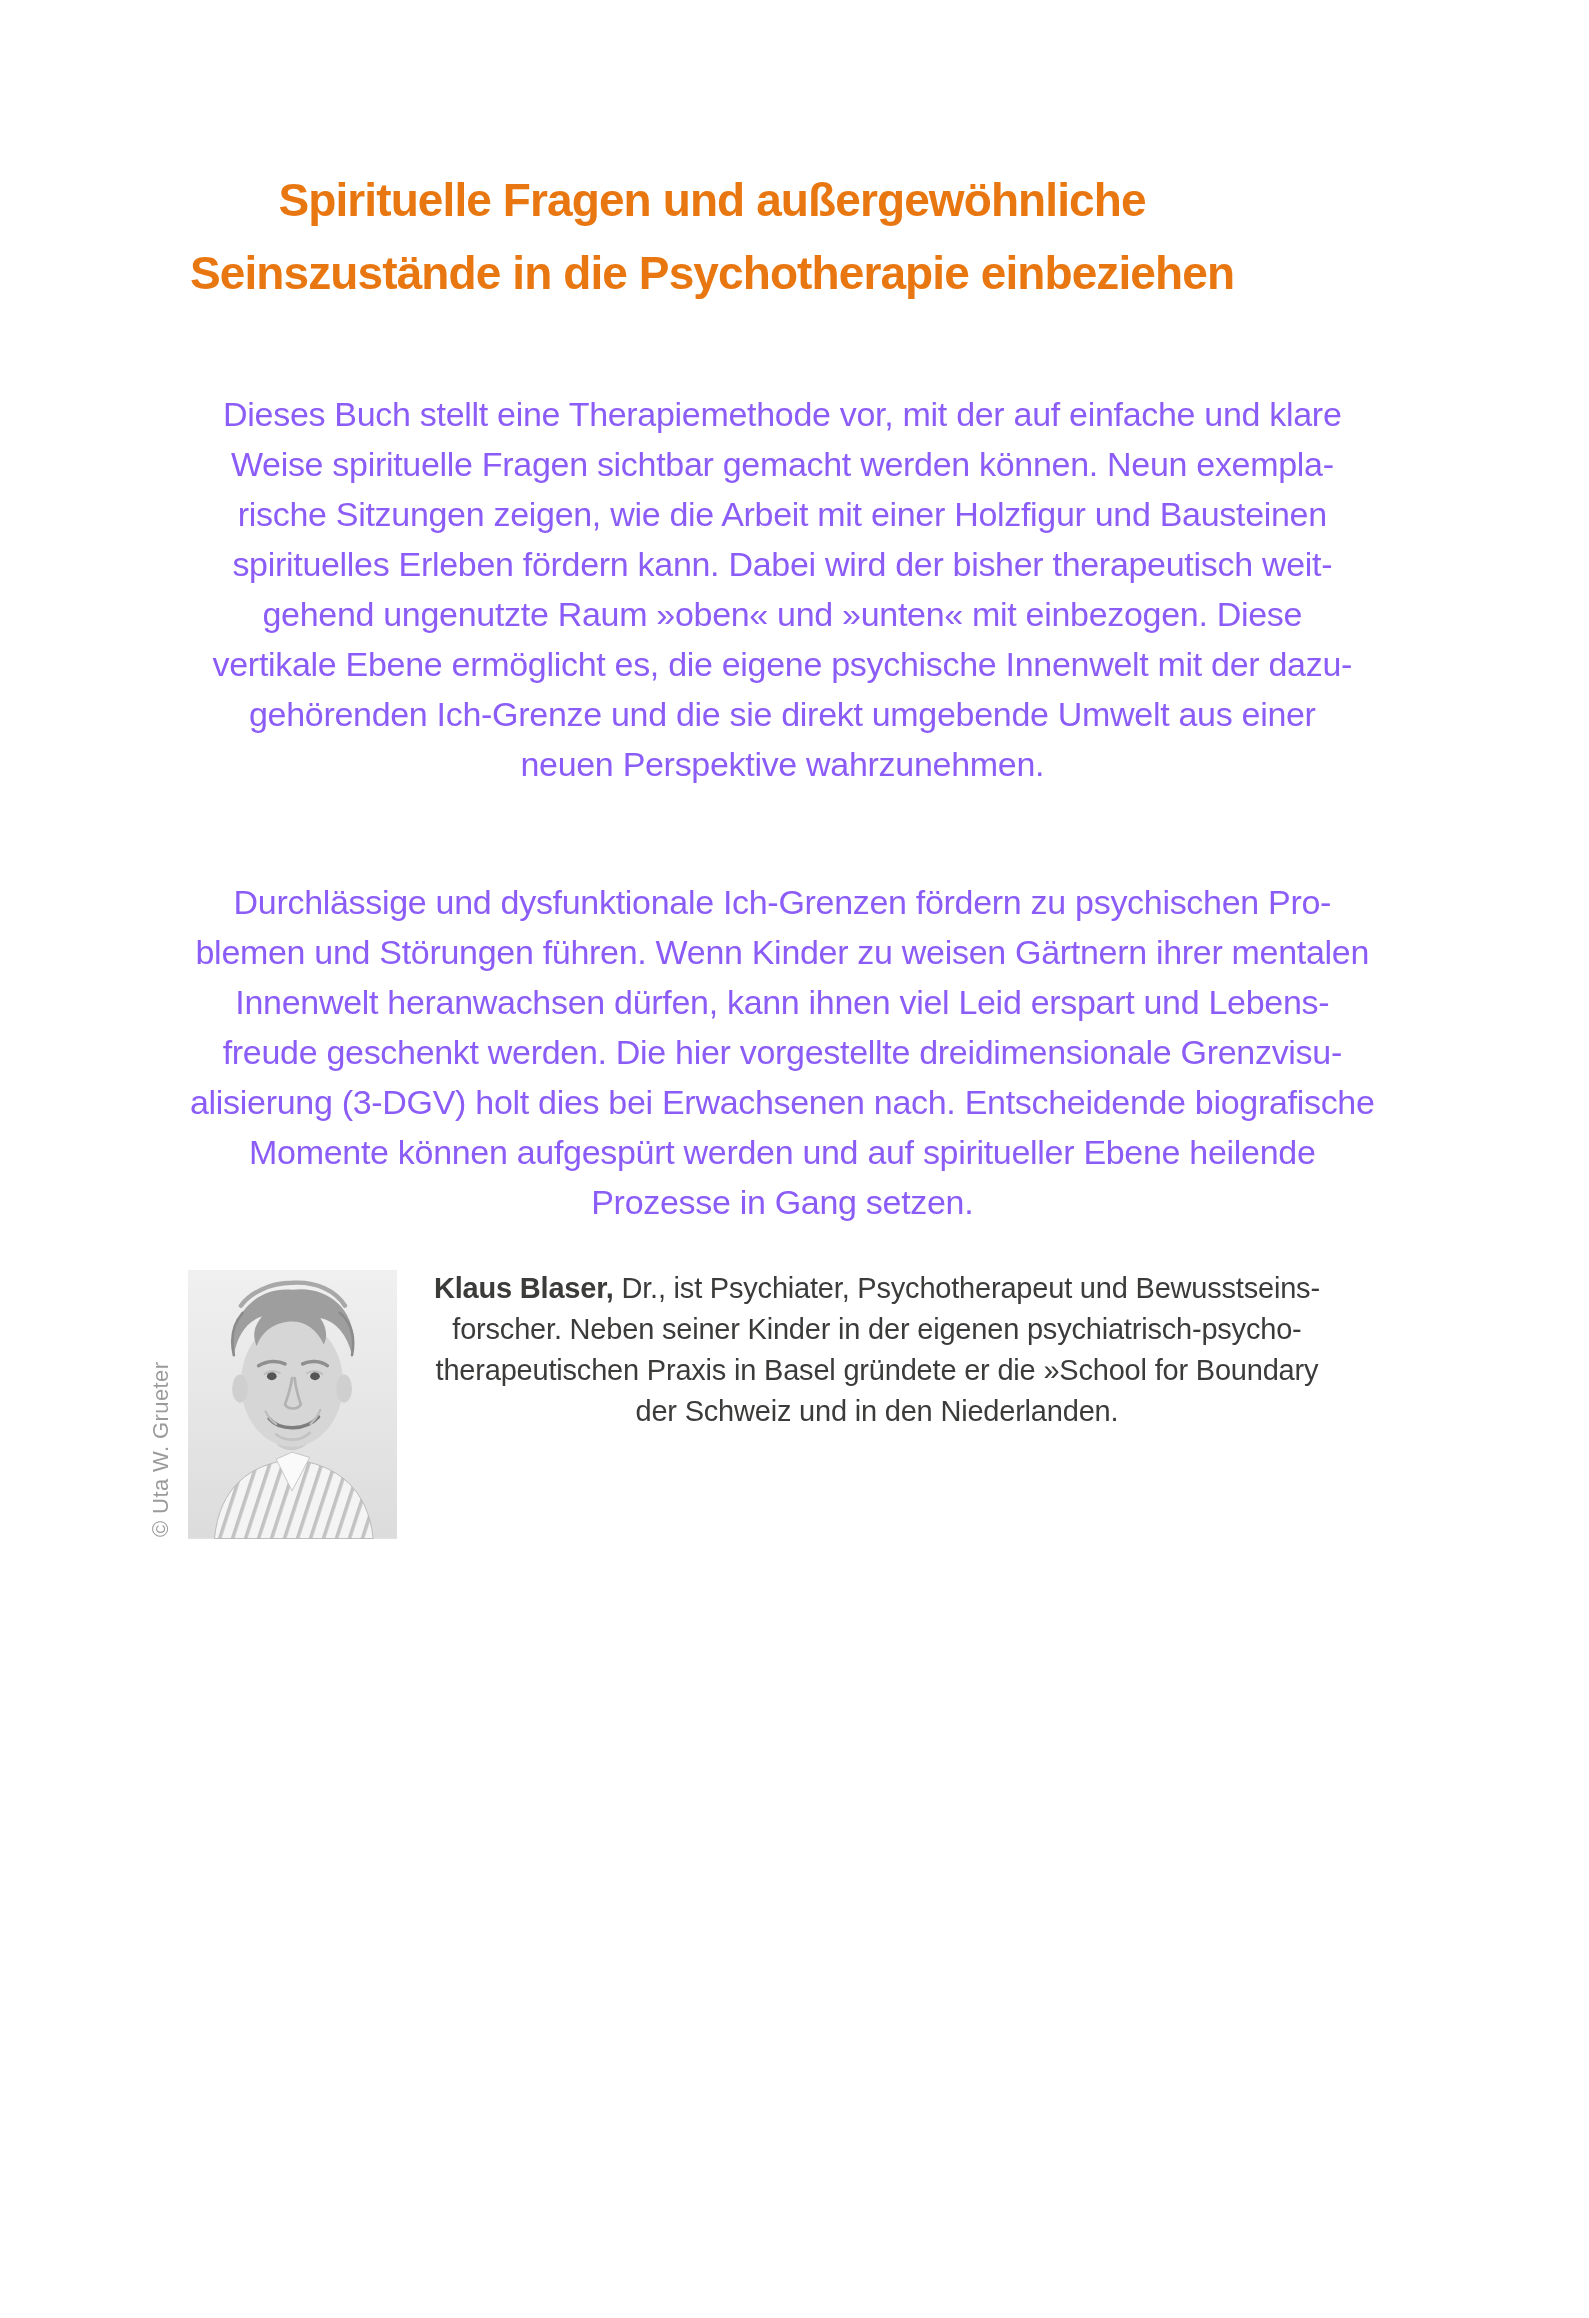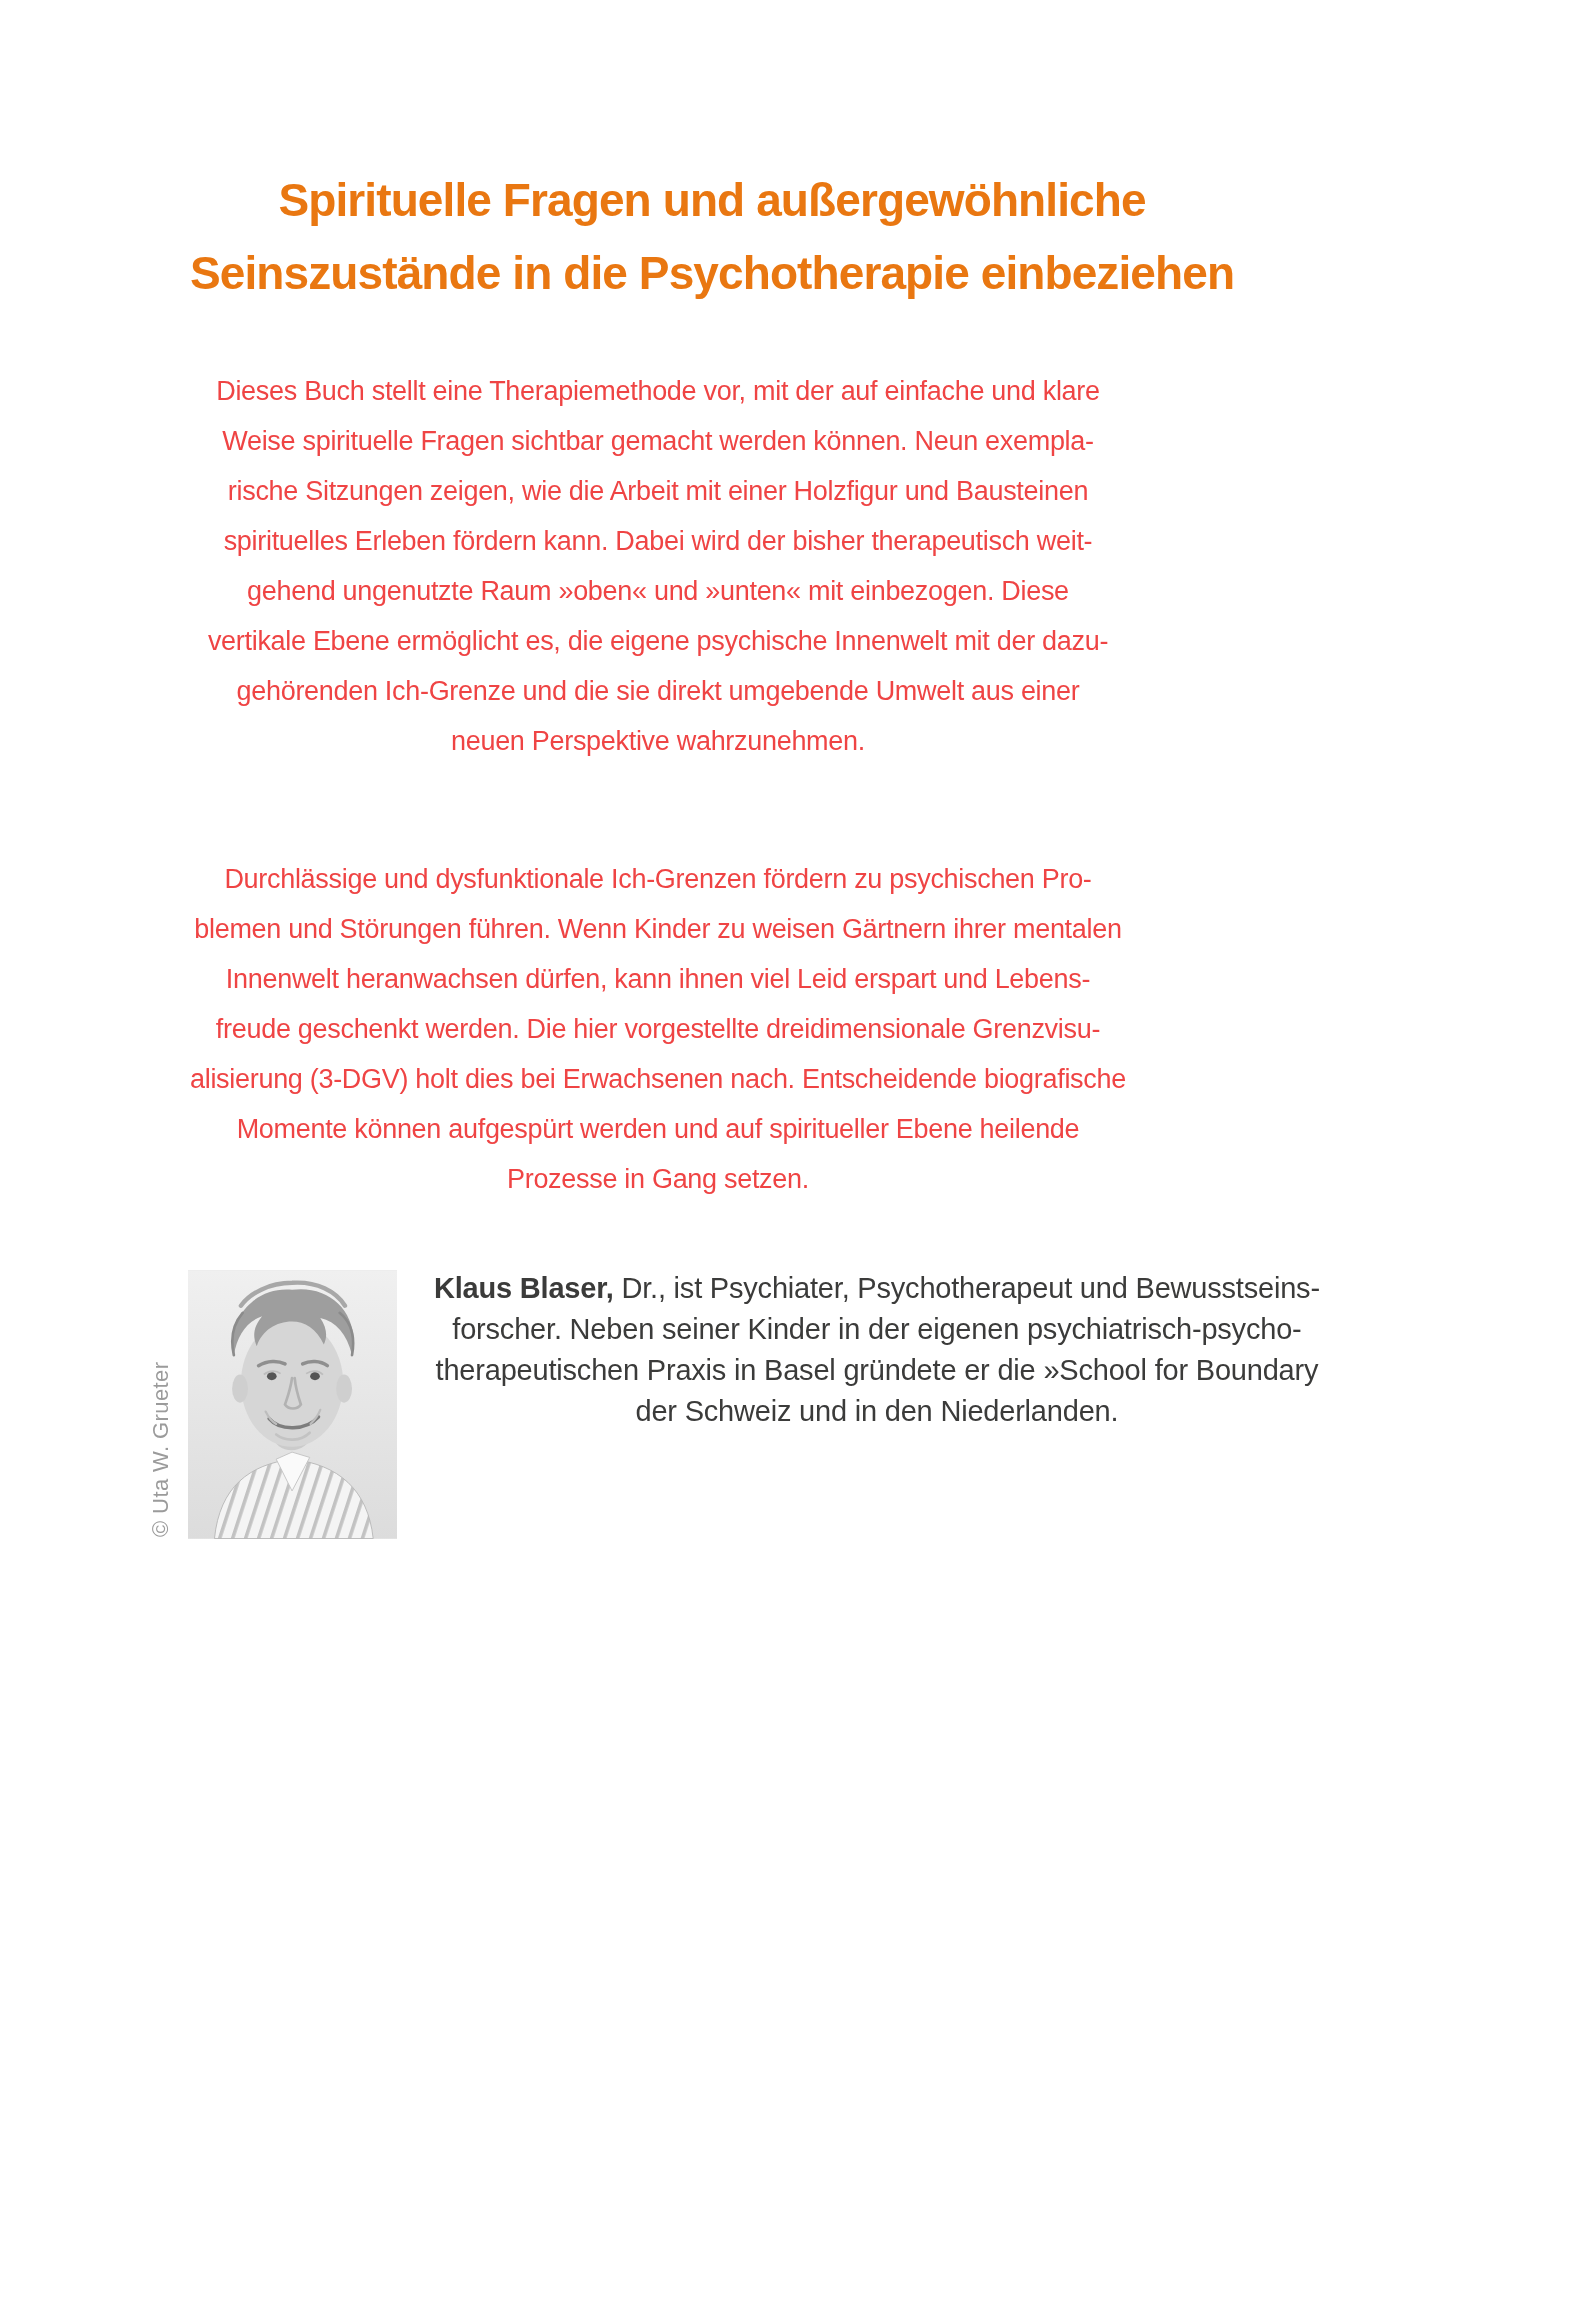--- a/index.html
+++ b/index.html
@@ -12,23 +12,23 @@
     text-align:center;
   }
   
   .headline{
     position:absolute;left:190px;top:164px;
     font-size:46px;line-height:73px;font-weight:700;
     letter-spacing:-0.9px;color:#E97711;white-space:nowrap;
   }
   
   .copy{
-    position:absolute;left:190px;top:366px;
-    font-size:27px;line-height:50px;
-    letter-spacing:-0.3px;color:#ef4444;white-space:nowrap;
+    position:absolute;left:190px;top:389px;
+    font-size:34px;line-height:50px;
+    letter-spacing:-0.3px;color:#8b5cf6;white-space:nowrap;
   }
   .copy .para2{margin-top:88px;}
   
   .photo-credit{
     position:absolute;left:148px;top:1537px;
     transform:rotate(-90deg);transform-origin:0 0;
     font-size:22px;line-height:26.5px;color:#9B9B9B;
     letter-spacing:0.4px;white-space:nowrap;
   }
   .photo{

